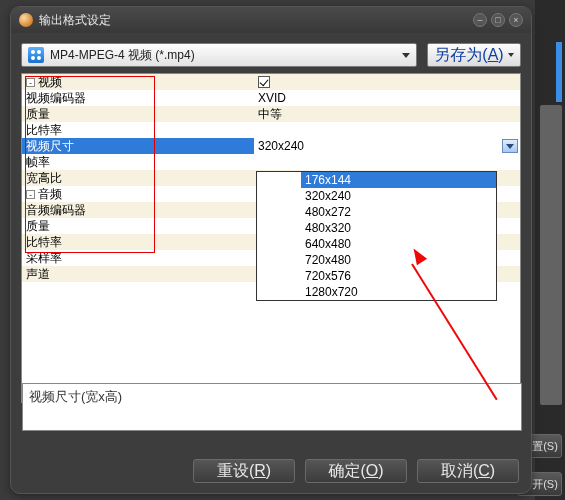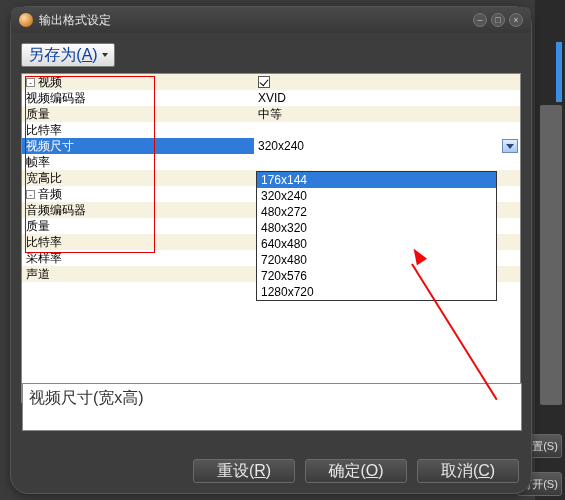--- a/index.html
+++ b/index.html
@@ -5,21 +5,21 @@
 * { margin: 0; padding: 0; box-sizing: border-box; font-family: "Microsoft YaHei", "SimSun", sans-serif; }
 body { background: #2a2a2a; width: 565px; height: 500px; overflow: hidden; position: relative; }
 
 .bg-panel { position: absolute; top: 0; left: 0; width: 565px; height: 500px; background: #3b3b3b; }
 .bg-right { position: absolute; right: 0; top: 0; width: 30px; height: 500px; background: #2a2a2a; }
 .bg-right-blue { position: absolute; right: 3px; top: 42px; width: 6px; height: 60px; background: #3a8ee6; }
 .bg-right-gray { position: absolute; right: 3px; top: 105px; width: 22px; height: 300px; background: #636363; border-radius: 2px; }
 .bg-right-btn1 { position: absolute; right: 3px; top: 434px; width: 45px; height: 24px; background: linear-gradient(#5a5a5a,#3a3a3a); border: 1px solid #666; border-radius: 3px; color: #ddd; font-size: 11px; display:flex; align-items:center; justify-content:center;}
 .bg-right-btn2 { position: absolute; right: 3px; top: 472px; width: 45px; height: 24px; background: linear-gradient(#5a5a5a,#3a3a3a); border: 1px solid #666; border-radius: 3px; color: #ddd; font-size: 11px; display:flex; align-items:center; justify-content:center;}
 
-.dialog { position: absolute; left: 10px; top: 6px; width: 522px; height: 488px; background: #3d3d3d; border: 1px solid #555; border-radius: 18px; box-shadow: 0 2px 8px rgba(0,0,0,.4); }
+.dialog { position: absolute; left: 10px; top: 6px; width: 522px; height: 488px; background: #3d3d3d; border: 1px solid #555; border-radius: 10px; box-shadow: 0 2px 8px rgba(0,0,0,.4); }
 .titlebar { height: 26px; display: flex; align-items: center; padding: 0 8px; background: linear-gradient(#4a4a4a,#383838); border-radius: 6px 6px 0 0; }
 .titlebar .app-icon { width: 14px; height: 14px; border-radius: 50%; background: radial-gradient(circle at 35% 35%, #ffd9a0, #c06000); margin-right: 6px; }
 .titlebar .title { color: #e8e8e8; font-size: 12px; flex: 1; }
 .titlebar .winbtn { width: 14px; height: 14px; border-radius: 50%; background: #555; border: 1px solid #777; margin-left: 4px; color:#ccc; font-size:9px; display:flex; align-items:center; justify-content:center; line-height:1; cursor:pointer;}
 
 .body { padding: 10px; }
 
 .toprow { display: flex; gap: 10px; margin-bottom: 6px; }
 .format-select { flex: 1; height: 24px; background: linear-gradient(#fdfdfd,#e2e2e2); border: 1px solid #7a7a7a; border-radius: 2px; display: flex; align-items: center; padding: 0 6px; font-size: 12px; color: #222; cursor:pointer; }
 .format-select .ficon { width: 16px; height: 16px; background: linear-gradient(#5bb0ff,#1a6fd0); border-radius: 2px; margin-right: 6px; position:relative; }
@@ -41,25 +41,25 @@
 .row.header .c0 { font-weight: normal; }
 .row.selected .c0 { background: #2f7bd9; color: #fff; }
 .row.selected .c1 { background: #fff; }
 .check { display:inline-block; width:12px; height:12px; border:1px solid #555; background:#fff; position:relative;}
 .check:after { content:""; position:absolute; left:1px; top:2px; width:7px; height:4px; border-left:1.5px solid #000; border-bottom:1.5px solid #000; transform:rotate(-50deg);}
 .sel-btn { margin-left: auto; margin-right: 2px; width: 16px; height: 14px; background: linear-gradient(#dfefff,#a8c8f0); border:1px solid #6a8abf; display:flex; align-items:center; justify-content:center;}
 .sel-btn .tri { width:0; height:0; border-left:4px solid transparent; border-right:4px solid transparent; border-top:5px solid #2a4a7a;}
 
 .red-box { position:absolute; left:3px; top:2px; width:130px; height:177px; border:1.5px solid #e00000; pointer-events:none; }
 
-.dropdown { position:absolute; left:234px; top:97px; width:241px; border:1px solid #333; background:#fff; font-size:12px; }
+.dropdown { position:absolute; left:234px; top:97px; width:241px; border:1px solid #333; background:#fff; font-size:12px;padding-left:44px; }
 .dropdown .opt { height:16px; padding:0 4px; display:flex; align-items:center; cursor:pointer;}
 .dropdown .opt.sel { background:#2f7bd9; color:#fff; }
 
-.desc-box { position:absolute; left:11px; bottom:62px; width:500px; height:48px; background:#fff; border:1px solid #888; padding:4px 6px; font-size:16px; color:#333; }
+.desc-box { position:absolute; left:11px; bottom:62px; width:500px; height:48px; background:#fff; border:1px solid #888; padding:4px 6px; font-size:13px; color:#333; }
 
 .bottom-btns { position:absolute; left:0; bottom:10px; width:100%; display:flex; justify-content:flex-end; gap:10px; padding:0 12px; }
 .dlg-btn { width:102px; height:24px; background:linear-gradient(#565656,#3c3c3c); border:1px solid #6a6a6a; border-radius:3px; color:#e8e8e8; font-size:16px; display:flex; align-items:center; justify-content:center; cursor:pointer;}
 .dlg-btn .u { text-decoration: underline; }
 
 .arrow { position:absolute; pointer-events:none; }
 .arrow-line { position:absolute; left:412px; top:263px; width:160px; height:2px; background:#f00808; transform-origin:left center; transform:rotate(58deg); }
 .arrow-head { position:absolute; left:406px; top:256px; width:0; height:0; border-right:16px solid #f00808; border-top:6px solid transparent; border-bottom:6px solid transparent; transform:rotate(58deg); transform-origin:right center;}
 </style>
 </head>
@@ -81,20 +81,25 @@
   <div class="titlebar">
     <div class="app-icon"></div>
     <div class="title">输出格式设定</div>
     <div class="winbtn">–</div>
     <div class="winbtn">□</div>
     <div class="winbtn">×</div>
   </div>
 
   <div class="body">
     <div class="toprow">
+      <div class="format-select">
+        <span class="ficon"></span>
+        <span>MP4-MPEG-4 视频 (*.mp4)</span>
+        <span class="fcaret"></span>
+      </div>
       <div class="saveas-btn">
         <span>另存为(</span>
           <span class="u">A</span>
           <span>)</span>
         <span class="caret"></span>
       </div>
     </div>
 
     <div class="grid-wrap">
       <div class="grid">

